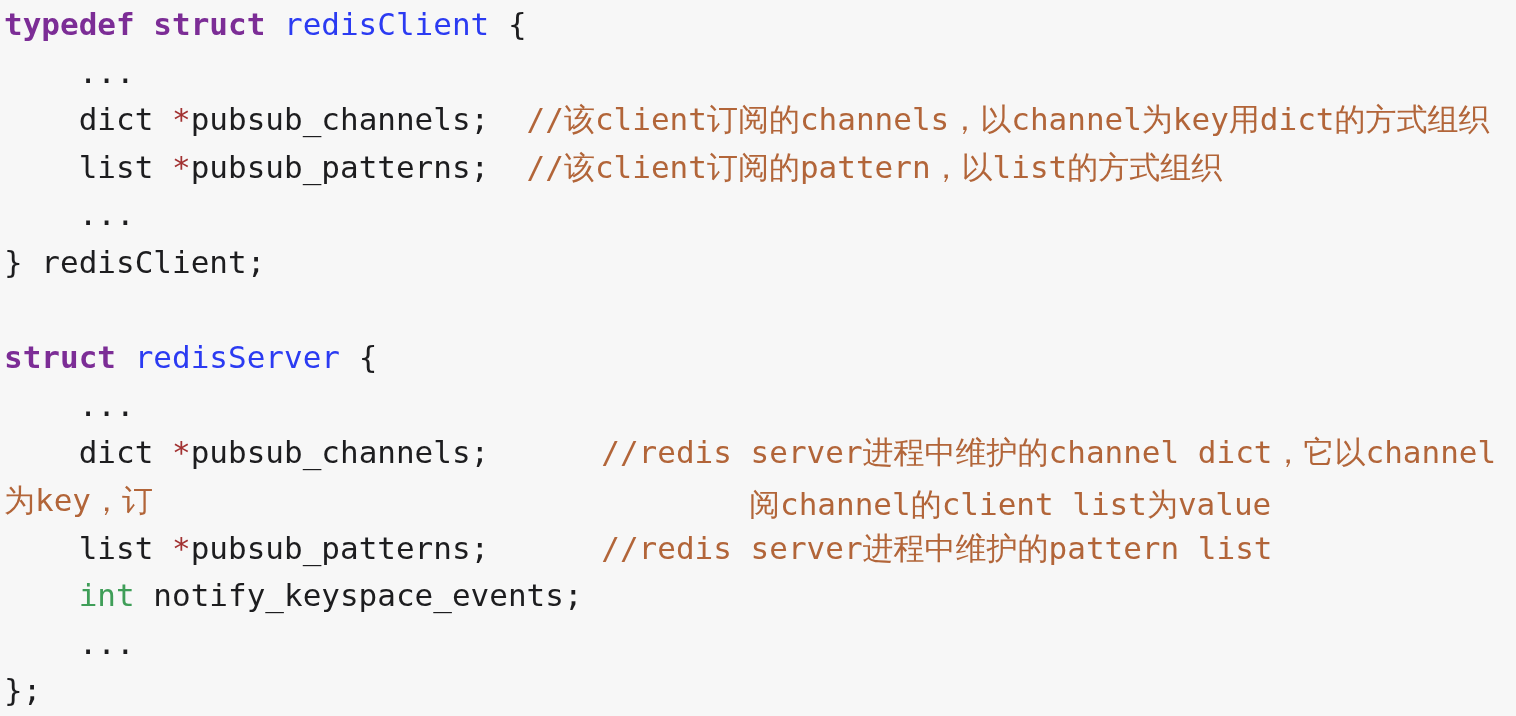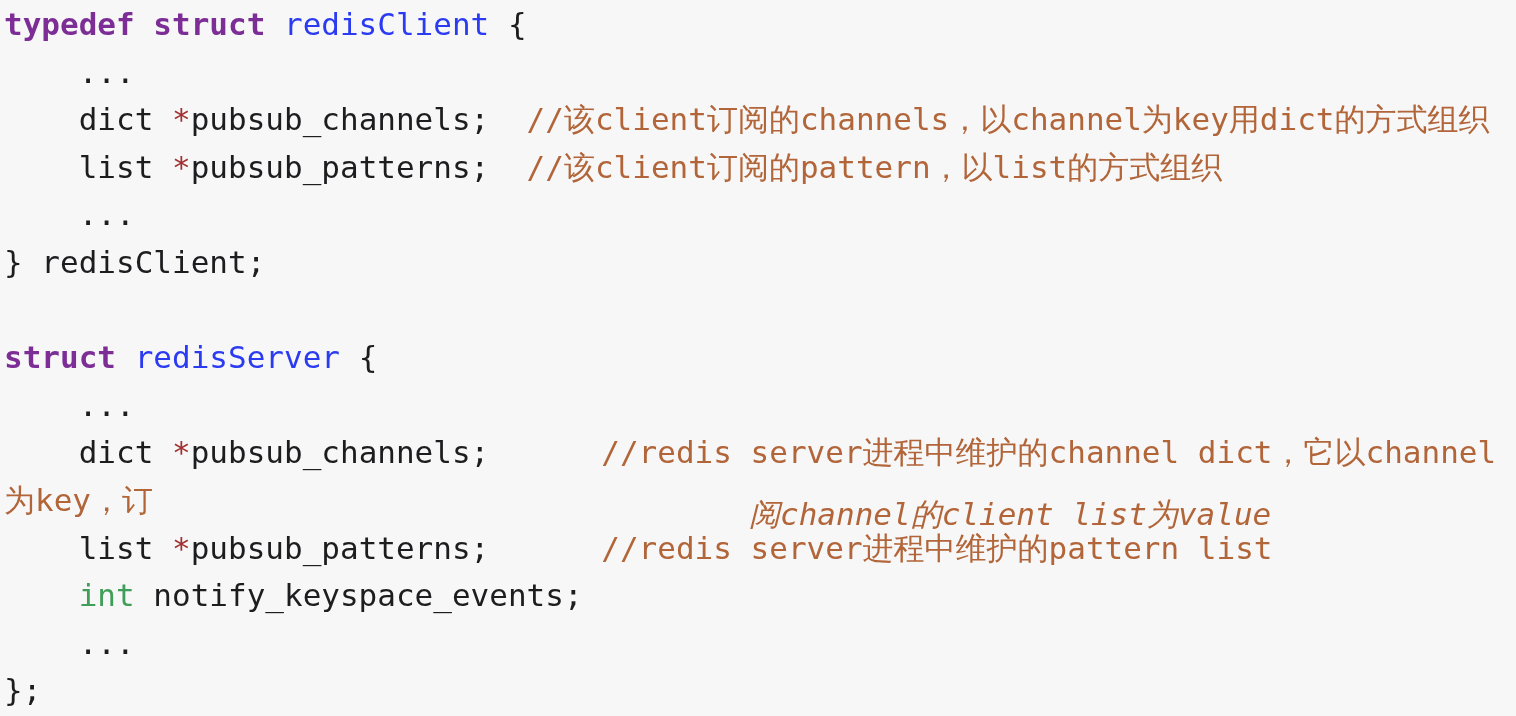--- a/index.html
+++ b/index.html
@@ -24,18 +24,18 @@
   .code-line {
     position: relative;
     height: 47.6px;
   }
   .seg-plain   { color: var(--c-plain,   #1d1d1f); }
   .seg-keyword { color: var(--c-keyword, #7c2d96); font-weight: 600; }
   .seg-type    { color: var(--c-type,    #2b3bf2); }
   .seg-comment { color: var(--c-comment, #b26539); text-align: right; }
   .seg-pointer { color: var(--c-pointer, #a23232); }
   .seg-builtin { color: var(--c-builtin, #3f9e58); }
-  .seg-abs     { position: absolute; top: 14px; font-style: italic; }
+  .seg-abs     { position: absolute; top: 4px; }
 </style>
 </head>
 <body>
 
 <main class="code-block"><div class="code-line"><span class="seg-keyword">typedef struct </span><span class="seg-type">redisClient</span><span class="seg-plain"> {</span></div><div class="code-line"><span class="seg-plain">    ...</span></div><div class="code-line"><span class="seg-plain">    dict </span><span class="seg-pointer">*</span><span class="seg-plain">pubsub_channels;  </span><span class="seg-comment">//该client订阅的channels，以channel为key用dict的方式组织</span></div><div class="code-line"><span class="seg-plain">    list </span><span class="seg-pointer">*</span><span class="seg-plain">pubsub_patterns;  </span><span class="seg-comment">//该client订阅的pattern，以list的方式组织</span></div><div class="code-line"><span class="seg-plain">    ...</span></div><div class="code-line"><span class="seg-plain">} redisClient;</span></div><div class="code-line"></div><div class="code-line"><span class="seg-keyword">struct </span><span class="seg-type">redisServer</span><span class="seg-plain"> {</span></div><div class="code-line"><span class="seg-plain">    ...</span></div><div class="code-line"><span class="seg-plain">    dict </span><span class="seg-pointer">*</span><span class="seg-plain">pubsub_channels;      </span><span class="seg-comment">//redis server进程中维护的channel dict，它以channel</span></div><div class="code-line"><span class="seg-comment">为key，订</span><span class="seg-comment seg-abs" style="left: 745px;">阅channel的client list为value</span></div><div class="code-line"><span class="seg-plain">    list </span><span class="seg-pointer">*</span><span class="seg-plain">pubsub_patterns;      </span><span class="seg-comment">//redis server进程中维护的pattern list</span></div><div class="code-line"><span class="seg-plain">    </span><span class="seg-builtin">int</span><span class="seg-plain"> notify_keyspace_events;</span></div><div class="code-line"><span class="seg-plain">    ...</span></div><div class="code-line"><span class="seg-plain">};</span></div></main>
 
 </body></html>

